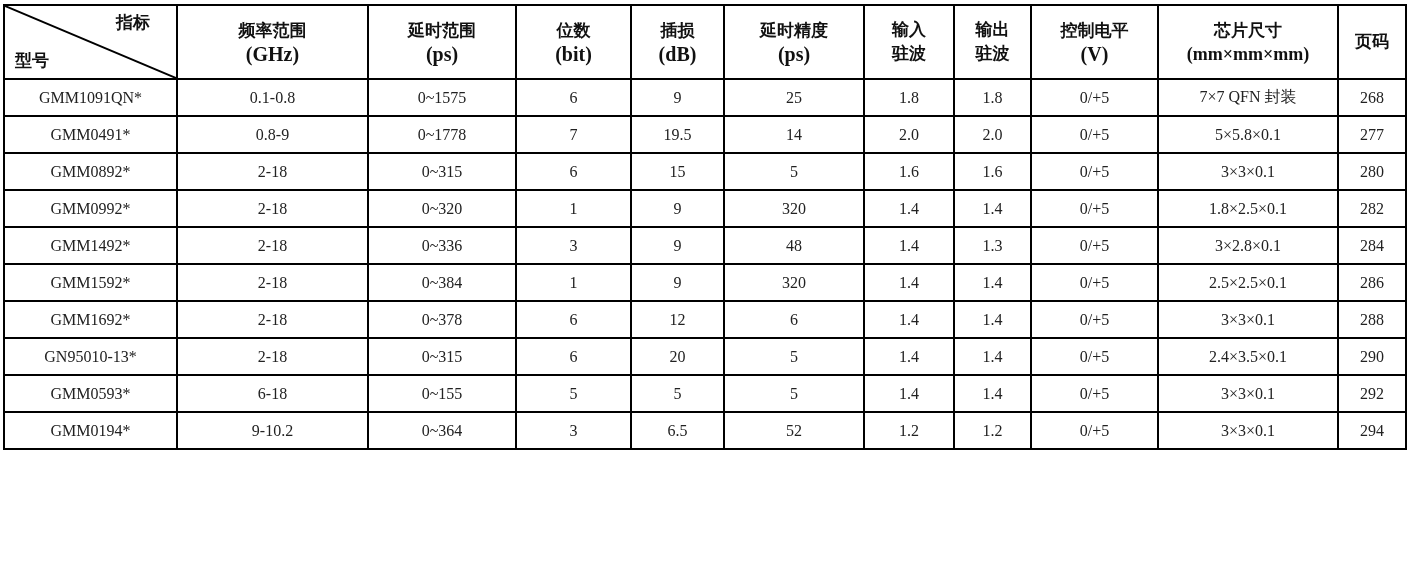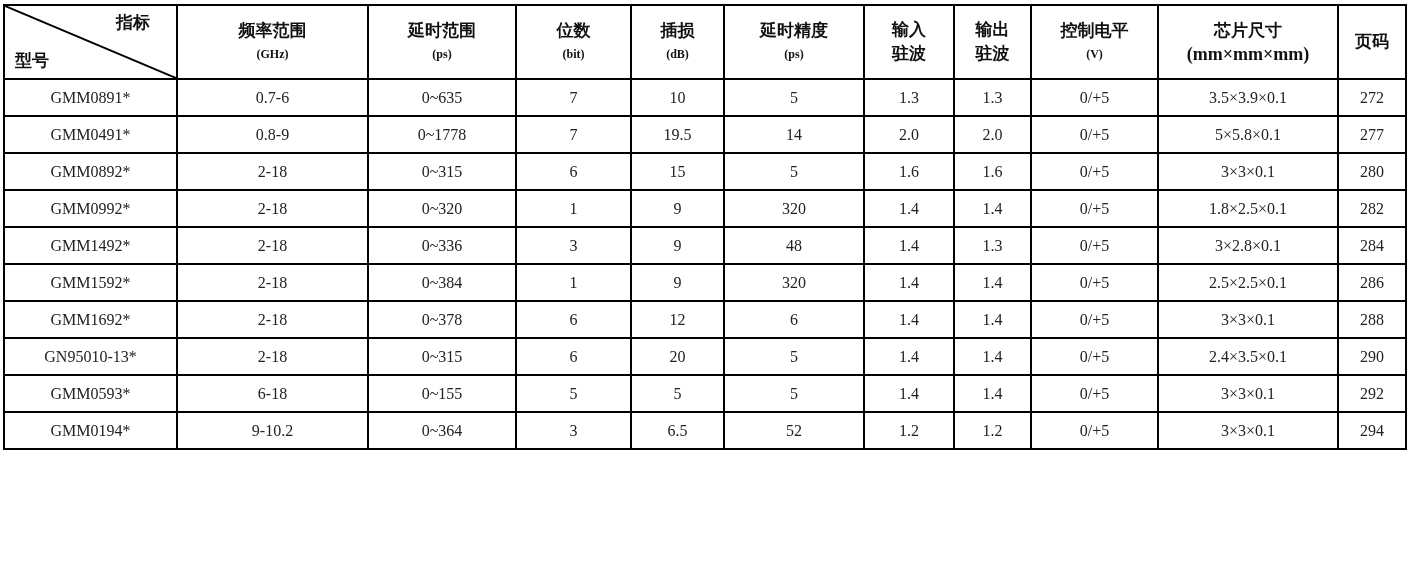--- a/index.html
+++ b/index.html
@@ -42,21 +42,21 @@
   .h-cn {
     font-family: "Liberation Sans", "DejaVu Sans", sans-serif;
     font-weight: bold;
     font-size: 17px;
     line-height: 24px;
     color: #111;
   }
   .h-unit {
     font-family: "Liberation Serif", "DejaVu Serif", serif;
     font-weight: bold;
-    font-size: 12px;
+    font-size: 20px;
     line-height: 22px;
     color: #111;
   }
   .h-unit.small { font-size: 18px; }
   
   th.corner {
     position: relative;
     padding: 0;
   }
   th.corner svg.diag {
@@ -155,32 +155,32 @@
             <div class="h-cn">芯片尺寸</div>
             <div class="h-unit small">(mm×mm×mm)</div>
           </th>
           <th>
             <div class="h-cn">页码</div>
           </th>
         </tr>
     </thead>
     <tbody>
 
-        <tr>
-          <td>GMM0891*</td>
-          <td>0.7-6</td>
-          <td>0~635</td>
-          <td>7</td>
-          <td>10</td>
-          <td>5</td>
-          <td>1.3</td>
-          <td>1.3</td>
-          <td>0/+5</td>
-          <td>3.5×3.9×0.1</td>
-          <td>272</td>
+    <tr>
+          <td>GMM1091QN*</td>
+          <td>0.1-0.8</td>
+          <td>0~1575</td>
+          <td>6</td>
+          <td>9</td>
+          <td>25</td>
+          <td>1.8</td>
+          <td>1.8</td>
+          <td>0/+5</td>
+          <td>7×7 QFN 封装</td>
+          <td>268</td>
         </tr>
         <tr>
           <td>GMM0491*</td>
           <td>0.8-9</td>
           <td>0~1778</td>
           <td>7</td>
           <td>19.5</td>
           <td>14</td>
           <td>2.0</td>
           <td>2.0</td>

